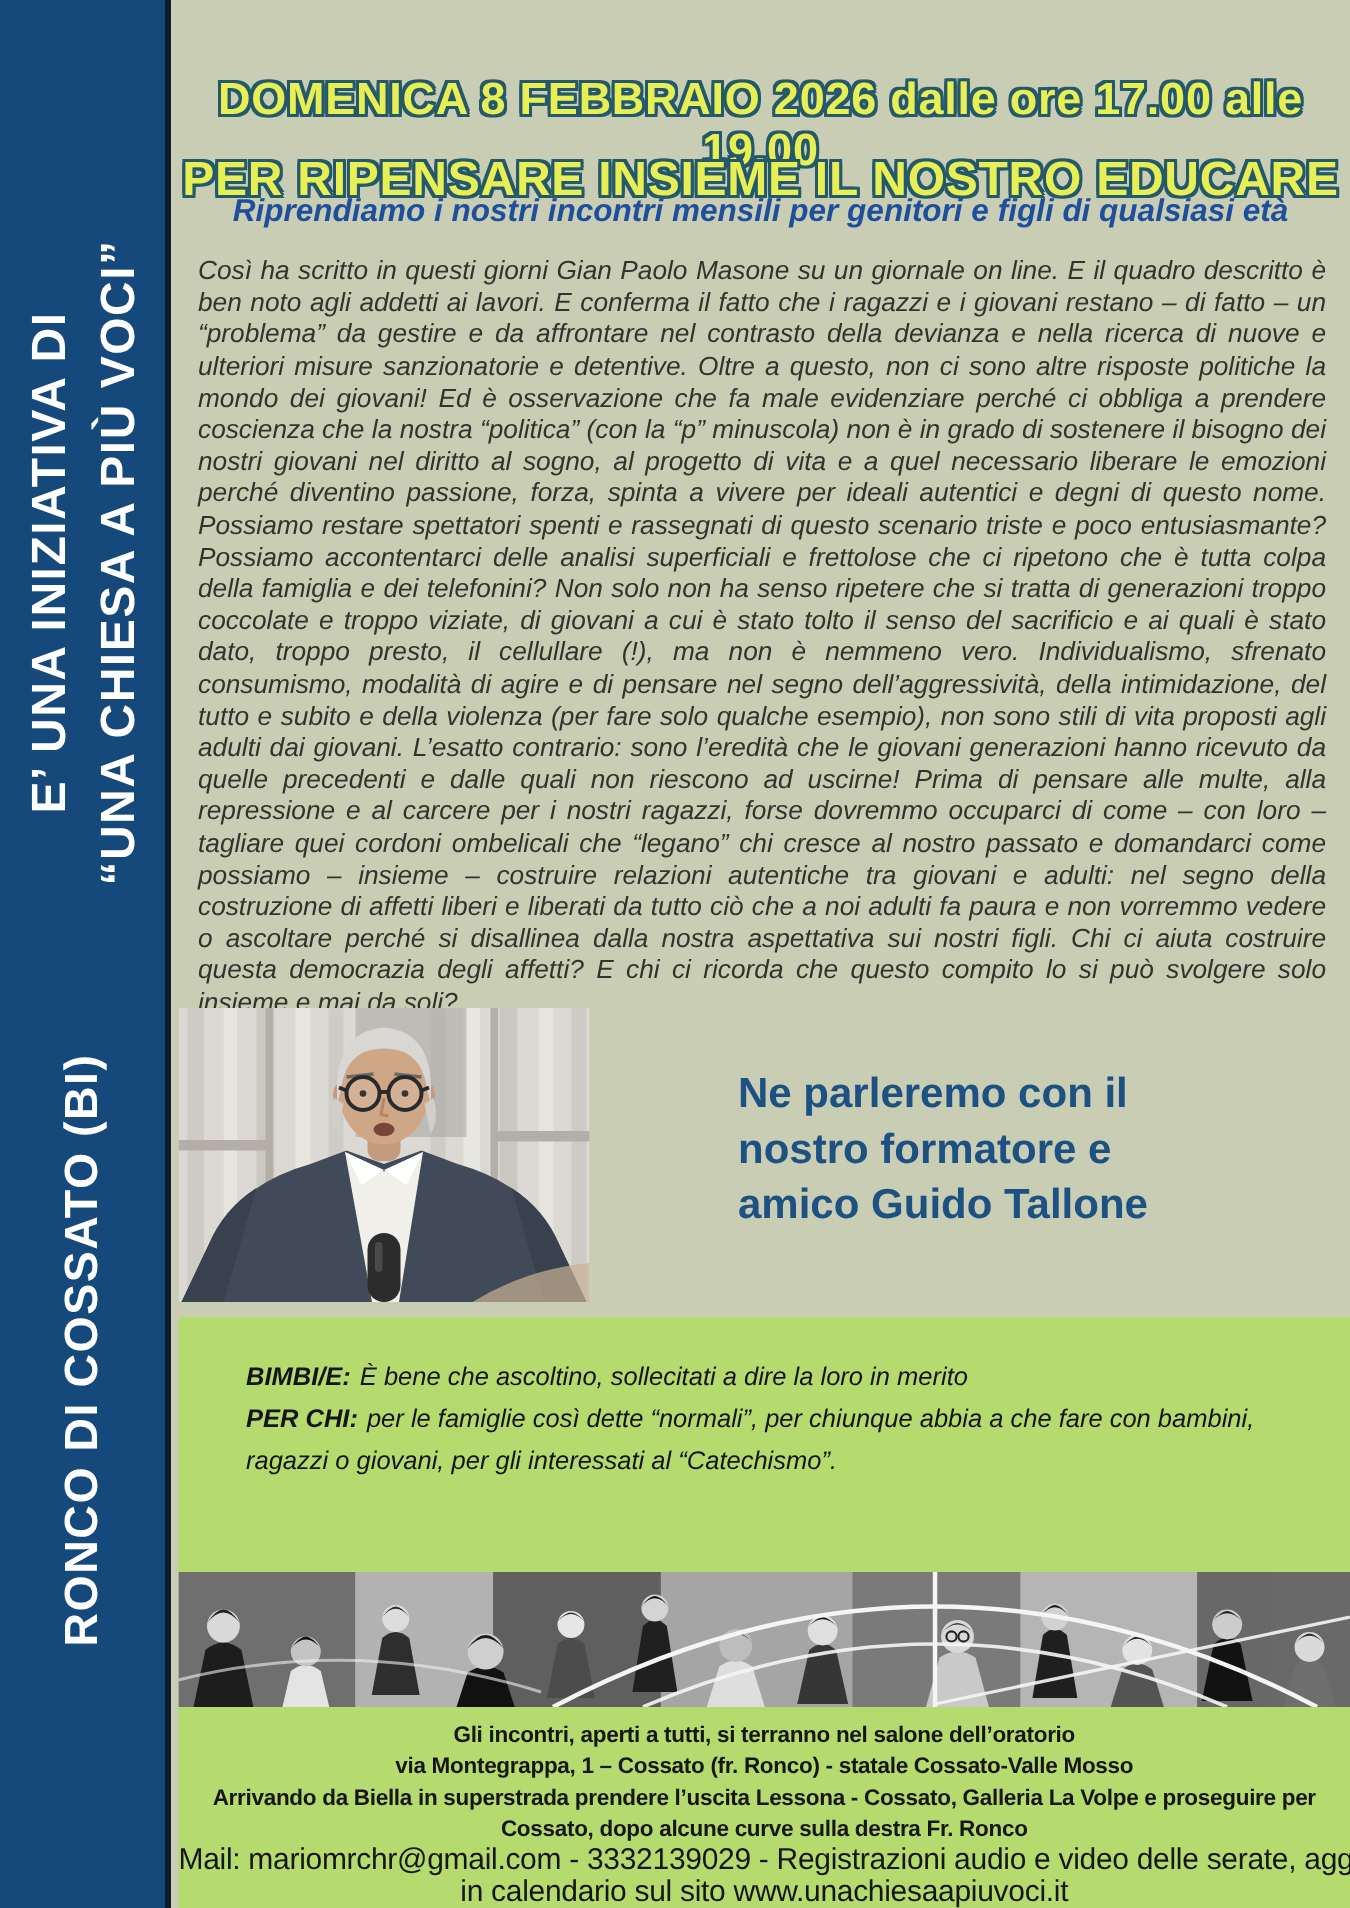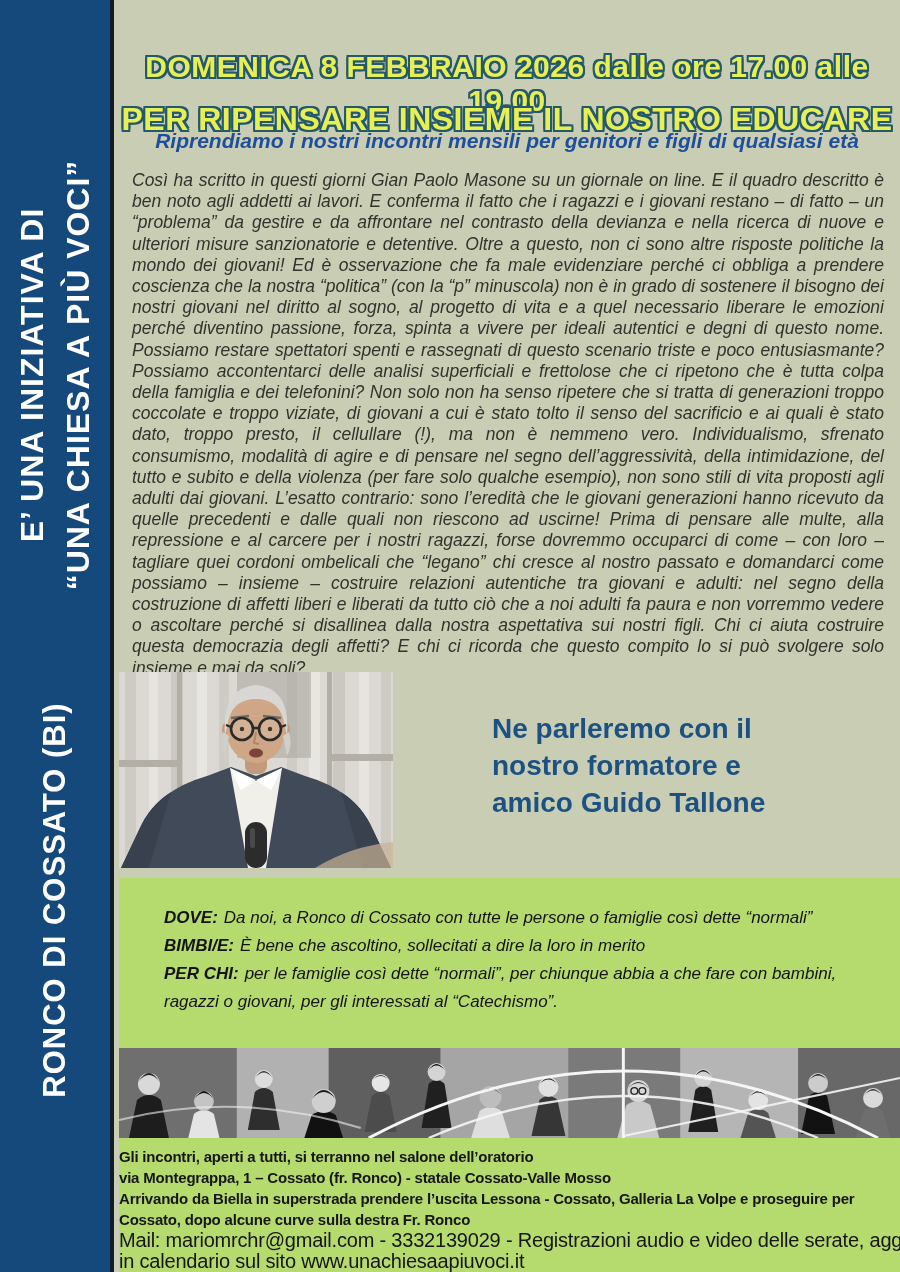--- a/index.html
+++ b/index.html
@@ -49,21 +49,21 @@
     background:#B5DA6E; padding:26px 55px 0 45px;
   }
   .info-row { font-style:italic; font-size:17px; line-height:28px; color:#141414; }
   .info-label { font-weight:700; margin-right:6px; }
   
   .crowd-strip { position:absolute; left:5px; top:1048px; width:781px; height:90px; }
   .crowd-strip svg { display:block; width:100%; height:100%; }
   
   .flyer-footer {
     position:absolute; left:5px; top:1138px; width:781px; height:134px;
-    background:#B5DA6E; padding-top:8px;
+    background:#B5DA6E; text-align:center; padding-top:8px;
   }
   .footer-line { font-size:15px; line-height:21px; color:#161616; font-weight:600;
     letter-spacing:-0.2px; white-space:nowrap; }
   .footer-line.small { font-size:20px; font-weight:500; }
 </style>
 </head>
 <body>
 
 <div class="page">
 
@@ -146,23 +146,20 @@
         <path d="M196,196 L274,196 L274,170 Q232,174 196,196 Z" fill="#c9b294" opacity="0.7"></path>
       </svg>
     </div>
 
     <div class="speaker-text">Ne parleremo con il
 nostro formatore e
 amico Guido Tallone</div>
 
     <div class="info-box">
       <div class="info-row">
-        <span class="info-label">DOVE:</span><span>Da noi,  a Ronco di Cossato con tutte le persone  o famiglie così dette “normali”</span>
-      </div>
-      <div class="info-row">
         <span class="info-label">BIMBI/E:</span><span>È bene che ascoltino, sollecitati a  dire la loro in merito</span>
       </div>
       <div class="info-row">
         <span class="info-label">PER CHI:</span><span>per le famiglie così dette “normali”, per chiunque abbia a che fare con bambini, ragazzi o giovani, per gli interessati al “Catechismo”.</span>
       </div>
     </div>
 
     <div class="crowd-strip">
       <svg viewBox="0 0 782 90" preserveAspectRatio="none">
         <rect x="0" y="0" width="782" height="90" fill="#8e8e8e"></rect>

